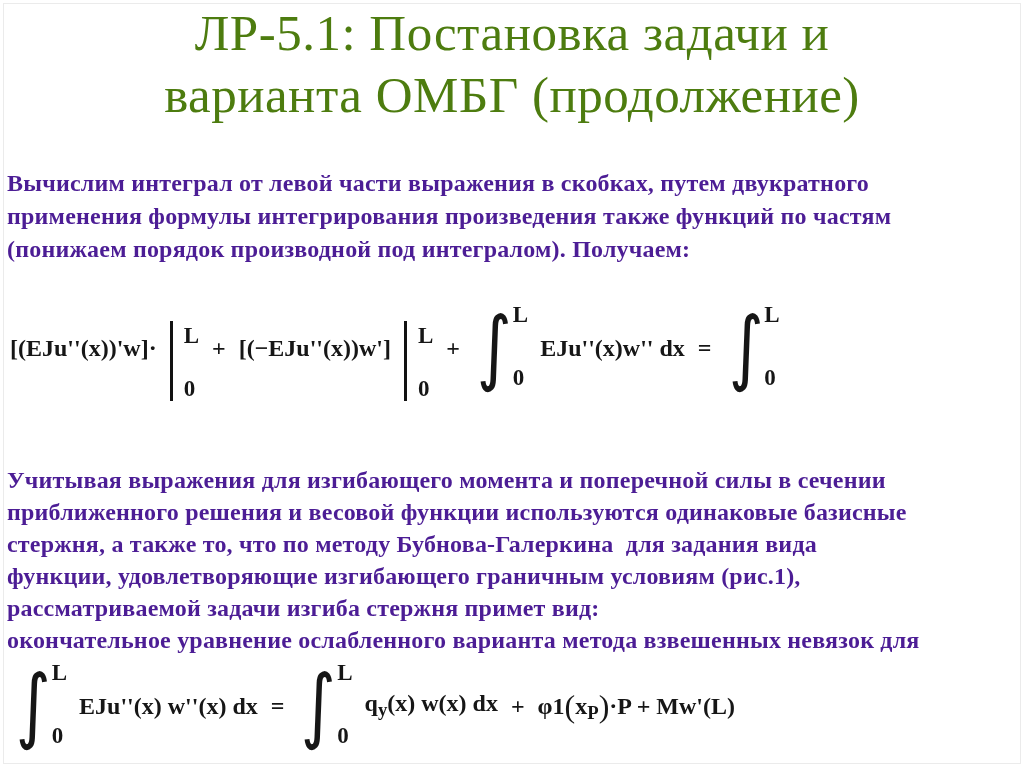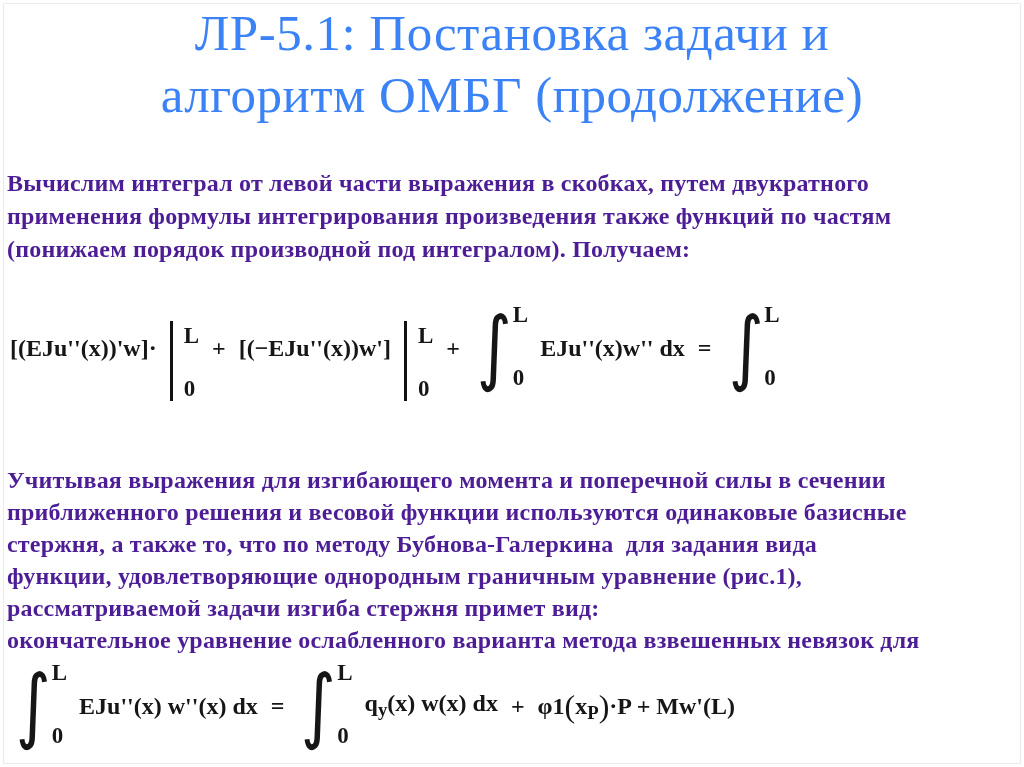--- a/index.html
+++ b/index.html
@@ -25,21 +25,21 @@
   .title {
     position: absolute;
     top: 2px;
     left: 0;
     right: 0;
     text-align: center;
     font-size: 51px;
     line-height: 62px;
     font-weight: 400;
     letter-spacing: 0.5px;
-    color: #3b82f6;
+    color: #4d7c0f;
   }
   .para {
     position: absolute;
     left: 7px;
     right: 8px;
     font-weight: 700;
     font-size: 24px;
     letter-spacing: 0.2px;
     color: #4c1d95;
   }
@@ -114,21 +114,21 @@
   }
 </style>
 </head>
 <body>
 
 <div class="slide">
   <div class="frame"></div>
 
   <div class="title">
     <div>ЛР-5.1: Постановка задачи и</div>
-    <div>алгоритм ОМБГ (продолжение)</div>
+    <div>варианта ОМБГ (продолжение)</div>
   </div>
 
   <div class="para para1">
     <div>Вычислим интеграл от левой части выражения в скобках, путем двукратного</div>
     <div>применения формулы интегрирования произведения также функций по частям</div>
     <div>(понижаем порядок производной под интегралом). Получаем:</div>
   </div>
 
   <div class="formula f1">
     <span>[(EJu''(x))'w]·</span>
@@ -164,21 +164,21 @@
         <span>L</span>
         <span>0</span>
       </span>
     </span>
   </div>
 
   <div class="para para2">
     <div>Учитывая выражения для изгибающего момента и поперечной силы в сечении</div>
     <div>приближенного решения и весовой функции используются одинаковые базисные</div>
     <div>стержня, а также то, что по методу Бубнова-Галеркина  для задания вида</div>
-    <div>функции, удовлетворяющие однородным граничным уравнение (рис.1),</div>
+    <div>функции, удовлетворяющие изгибающего граничным условиям (рис.1),</div>
     <div>рассматриваемой задачи изгиба стержня примет вид:</div>
     <div>окончательное уравнение ослабленного варианта метода взвешенных невязок для</div>
   </div>
 
   <div class="formula f2">
     <span class="integral">
       <span class="int-glyph">∫</span>
       <span class="int-lims">
         <span>L</span>
         <span>0</span>

